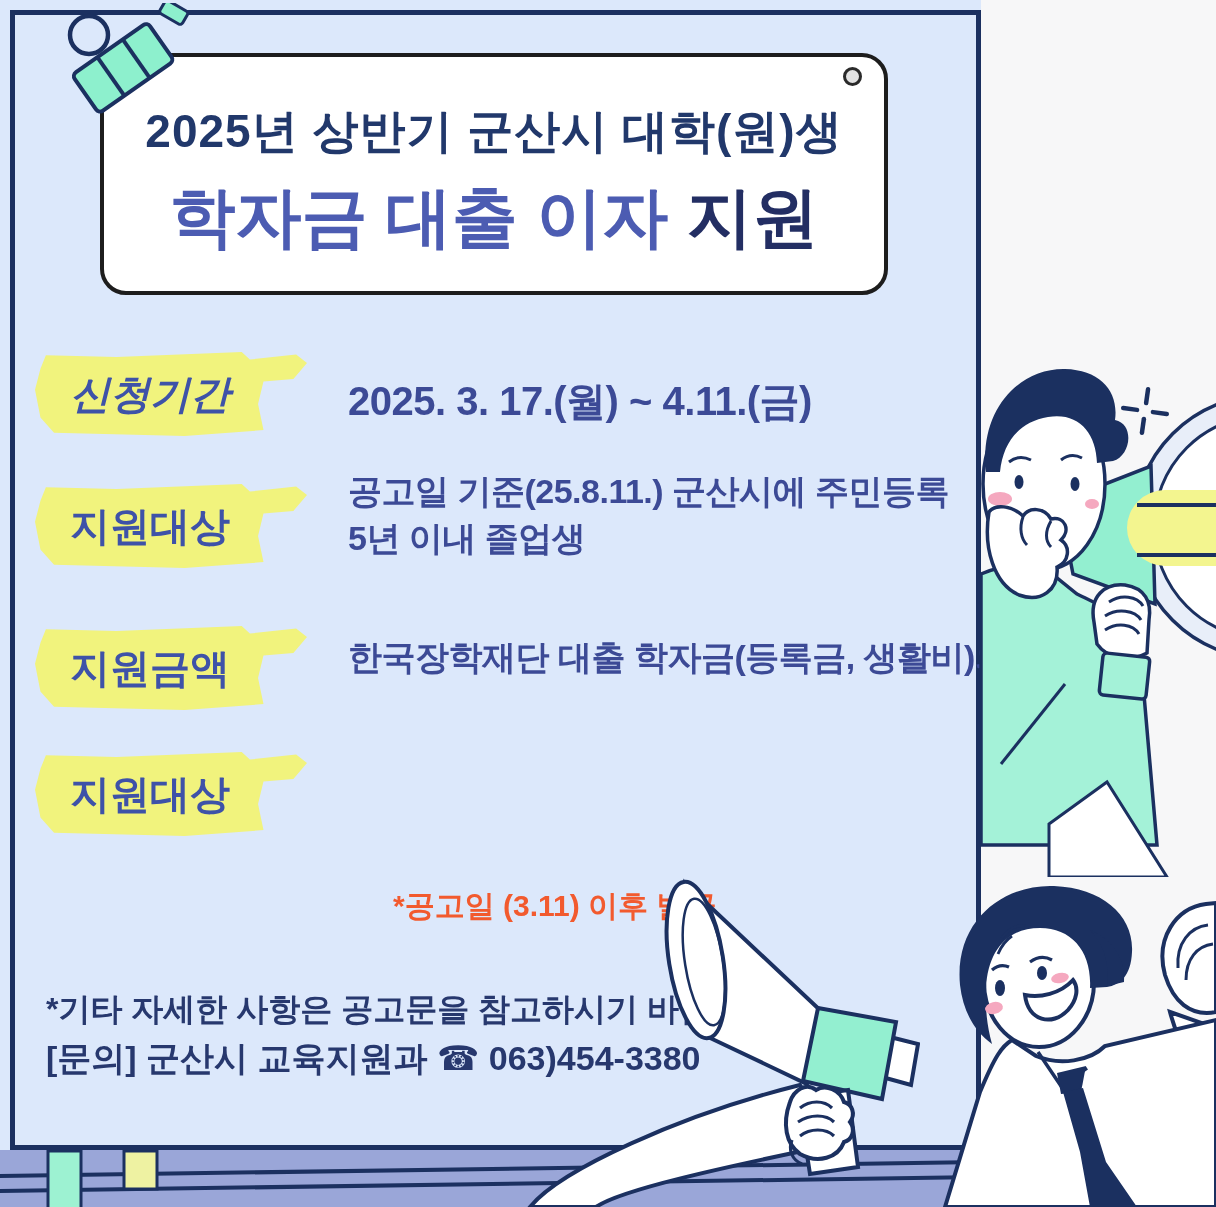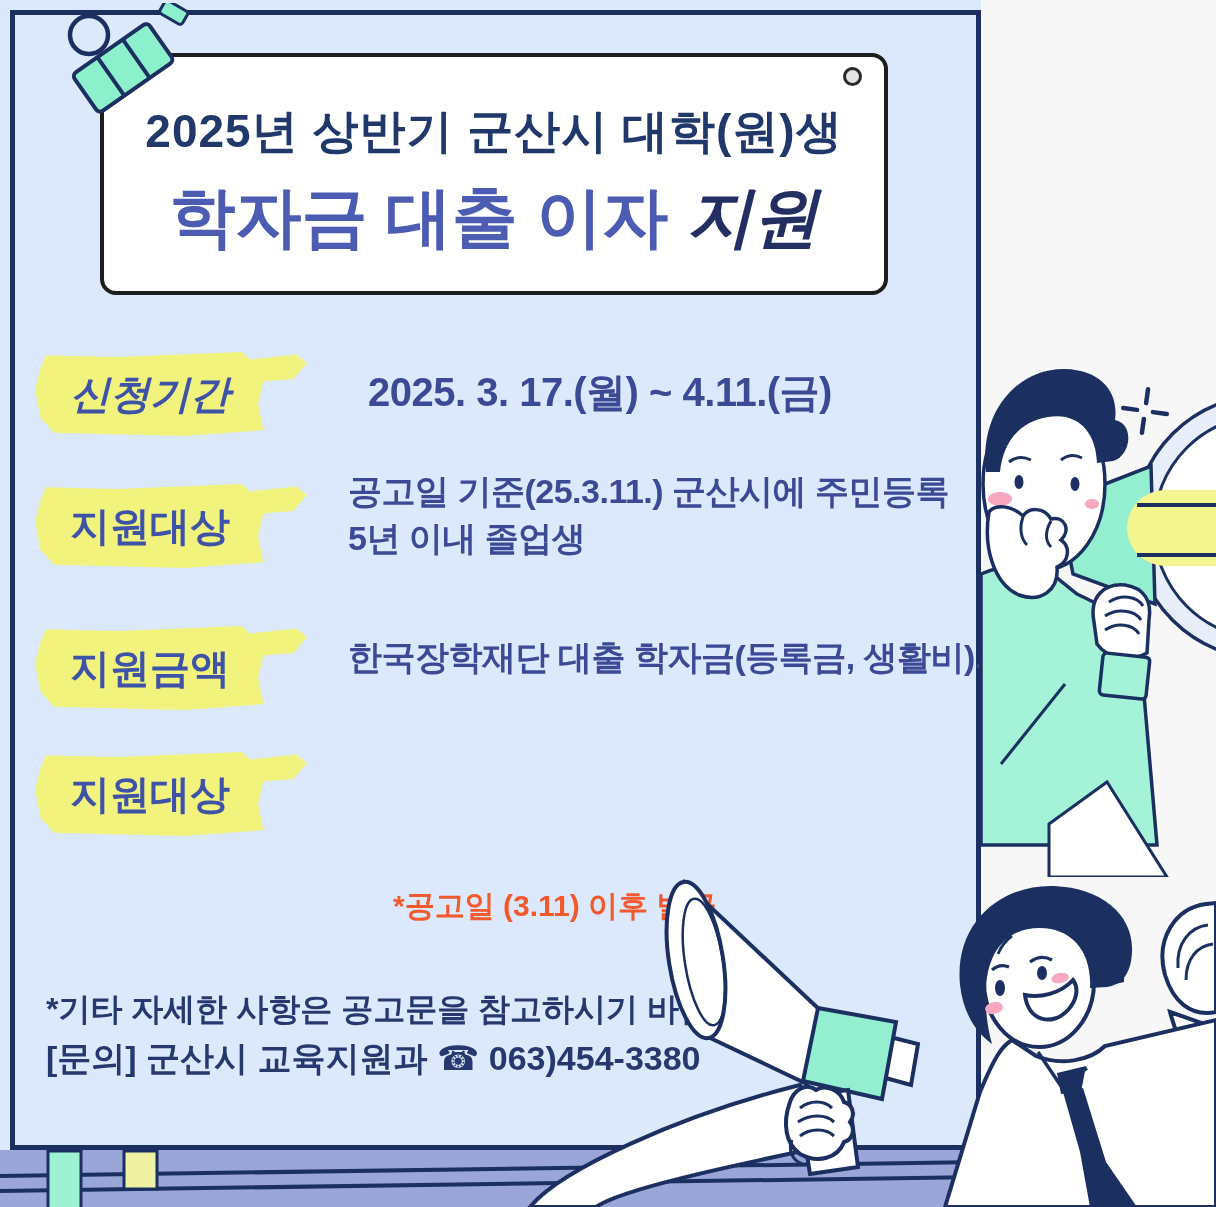--- a/index.html
+++ b/index.html
@@ -1,25 +1,25 @@
 <!DOCTYPE html>
 <html style="--poster-bg: #dce8fb; --right-bg: #f7f7f8; --navy: #1b3060; --title-primary: #21386b; --title-secondary: #4c5cb2; --title-accent: #232e63; --badge-bg: #f1f37d; --badge-text: #3e52a8; --body-text: #3c4a96; --footer-text: #27386e; --note-orange: #f25a2e; --mint: #93efd0; --mint-light: #a4f2d8; --yellow-band: #f3f58f; --periwinkle: #9aa6d8; --blush-pink: #f5a8bf;"><head>
 <meta charset="utf-8">
 <style>
   html,body{margin:0;padding:0;}
   body{font-family:"Liberation Sans","DejaVu Sans",sans-serif;}
   #canvas{position:relative;width:1216px;height:1207px;overflow:hidden;background:var(--poster-bg);}
   .right-col{position:absolute;left:981px;top:0;width:235px;height:1207px;background:var(--right-bg);}
   .bottom-band{position:absolute;left:0;top:1150px;width:981px;height:57px;background:var(--periwinkle);z-index:2;}
   .frame{position:absolute;left:10px;top:10px;width:971px;height:1140px;border:5px solid var(--navy);box-sizing:border-box;z-index:3;}
-  .card{position:absolute;left:100px;top:53px;width:788px;height:242px;background:#ffffff;border:4px solid #1d1d1d;border-radius:16px;box-sizing:border-box;z-index:4;}
+  .card{position:absolute;left:100px;top:53px;width:788px;height:242px;background:#ffffff;border:4px solid #1d1d1d;border-radius:26px;box-sizing:border-box;z-index:4;}
   .card-pin{position:absolute;right:22px;top:10px;width:13px;height:13px;border:3px solid #2a2a2a;border-radius:50%;background:#e3e3e3;}
   .title1{margin-top:44px;text-align:center;font-size:46px;font-weight:bold;letter-spacing:1px;color:var(--title-primary);}
   .title2{margin-top:10px;text-align:center;font-size:66px;font-weight:bold;letter-spacing:0px;color:var(--title-secondary);}
-  .title2 .accent{color:var(--title-accent);font-style:italic;}
+  .title2 .accent{color:var(--title-accent);}
   .badge{position:absolute;left:35px;width:272px;height:84px;background:var(--badge-bg);
     clip-path:polygon(4% 4%,30% 6%,76% 0%,79% 9%,96% 3%,100% 13%,95% 32%,84% 35%,82% 62%,84% 93%,55% 100%,7% 96%,2% 78%,0% 45%,2% 20%);
     display:flex;align-items:center;justify-content:center;box-sizing:border-box;padding-right:42px;
     font-size:40px;font-weight:bold;color:var(--badge-text);z-index:4;}
   .sec-text{position:absolute;left:348px;color:var(--body-text);font-weight:bold;z-index:4;letter-spacing:-0.5px;}
   .sec-text .ln{white-space:nowrap;}
   .date-line{font-size:40px;}
   .body-line{font-size:34px;line-height:47px;}
   .doc-line{font-size:34px;line-height:46px;}
   .note{position:absolute;left:393px;top:886px;font-size:30px;font-weight:bold;color:var(--note-orange);z-index:4;}
@@ -59,29 +59,29 @@
     <g transform="rotate(-35 67 65)">
       <rect x="22" y="42" width="92" height="47" rx="5" fill="#8df0cd" stroke="#1b3060" stroke-width="4"></rect>
       <line x1="53" y1="42" x2="53" y2="89" stroke="#1b3060" stroke-width="4"></line>
       <line x1="84" y1="42" x2="84" y2="89" stroke="#1b3060" stroke-width="4"></line>
     </g>
   </svg>
 
   <div class="badge" style="top:352px;font-style:italic;">
       <span>신청기간</span>
     </div>
-  <div class="sec-text" style="top:365px;margin-left:20px;">
+  <div class="sec-text" style="top:374px;">
     <div class="ln date-line">2025. 3. 17.(월) ~ 4.11.(금)</div>
   </div>
 
   <div class="badge" style="top:484px;">
       <span>지원대상</span>
     </div>
   <div class="sec-text" style="top:468px;">
-    <div class="ln body-line">공고일 기준(25.3.11.) 군산시에 주민등록</div>
+    <div class="ln body-line">공고일 기준(25.8.11.) 군산시에 주민등록</div>
     <div class="ln body-line">5년 이내 졸업생</div>
   </div>
 
   <div class="badge" style="top:626px;">
       <span>지원금액</span>
     </div>
   <div class="sec-text" style="top:634px;">
     <div class="ln body-line">한국장학재단 대출 학자금(등록금, 생활비)의</div>
   </div>
 

